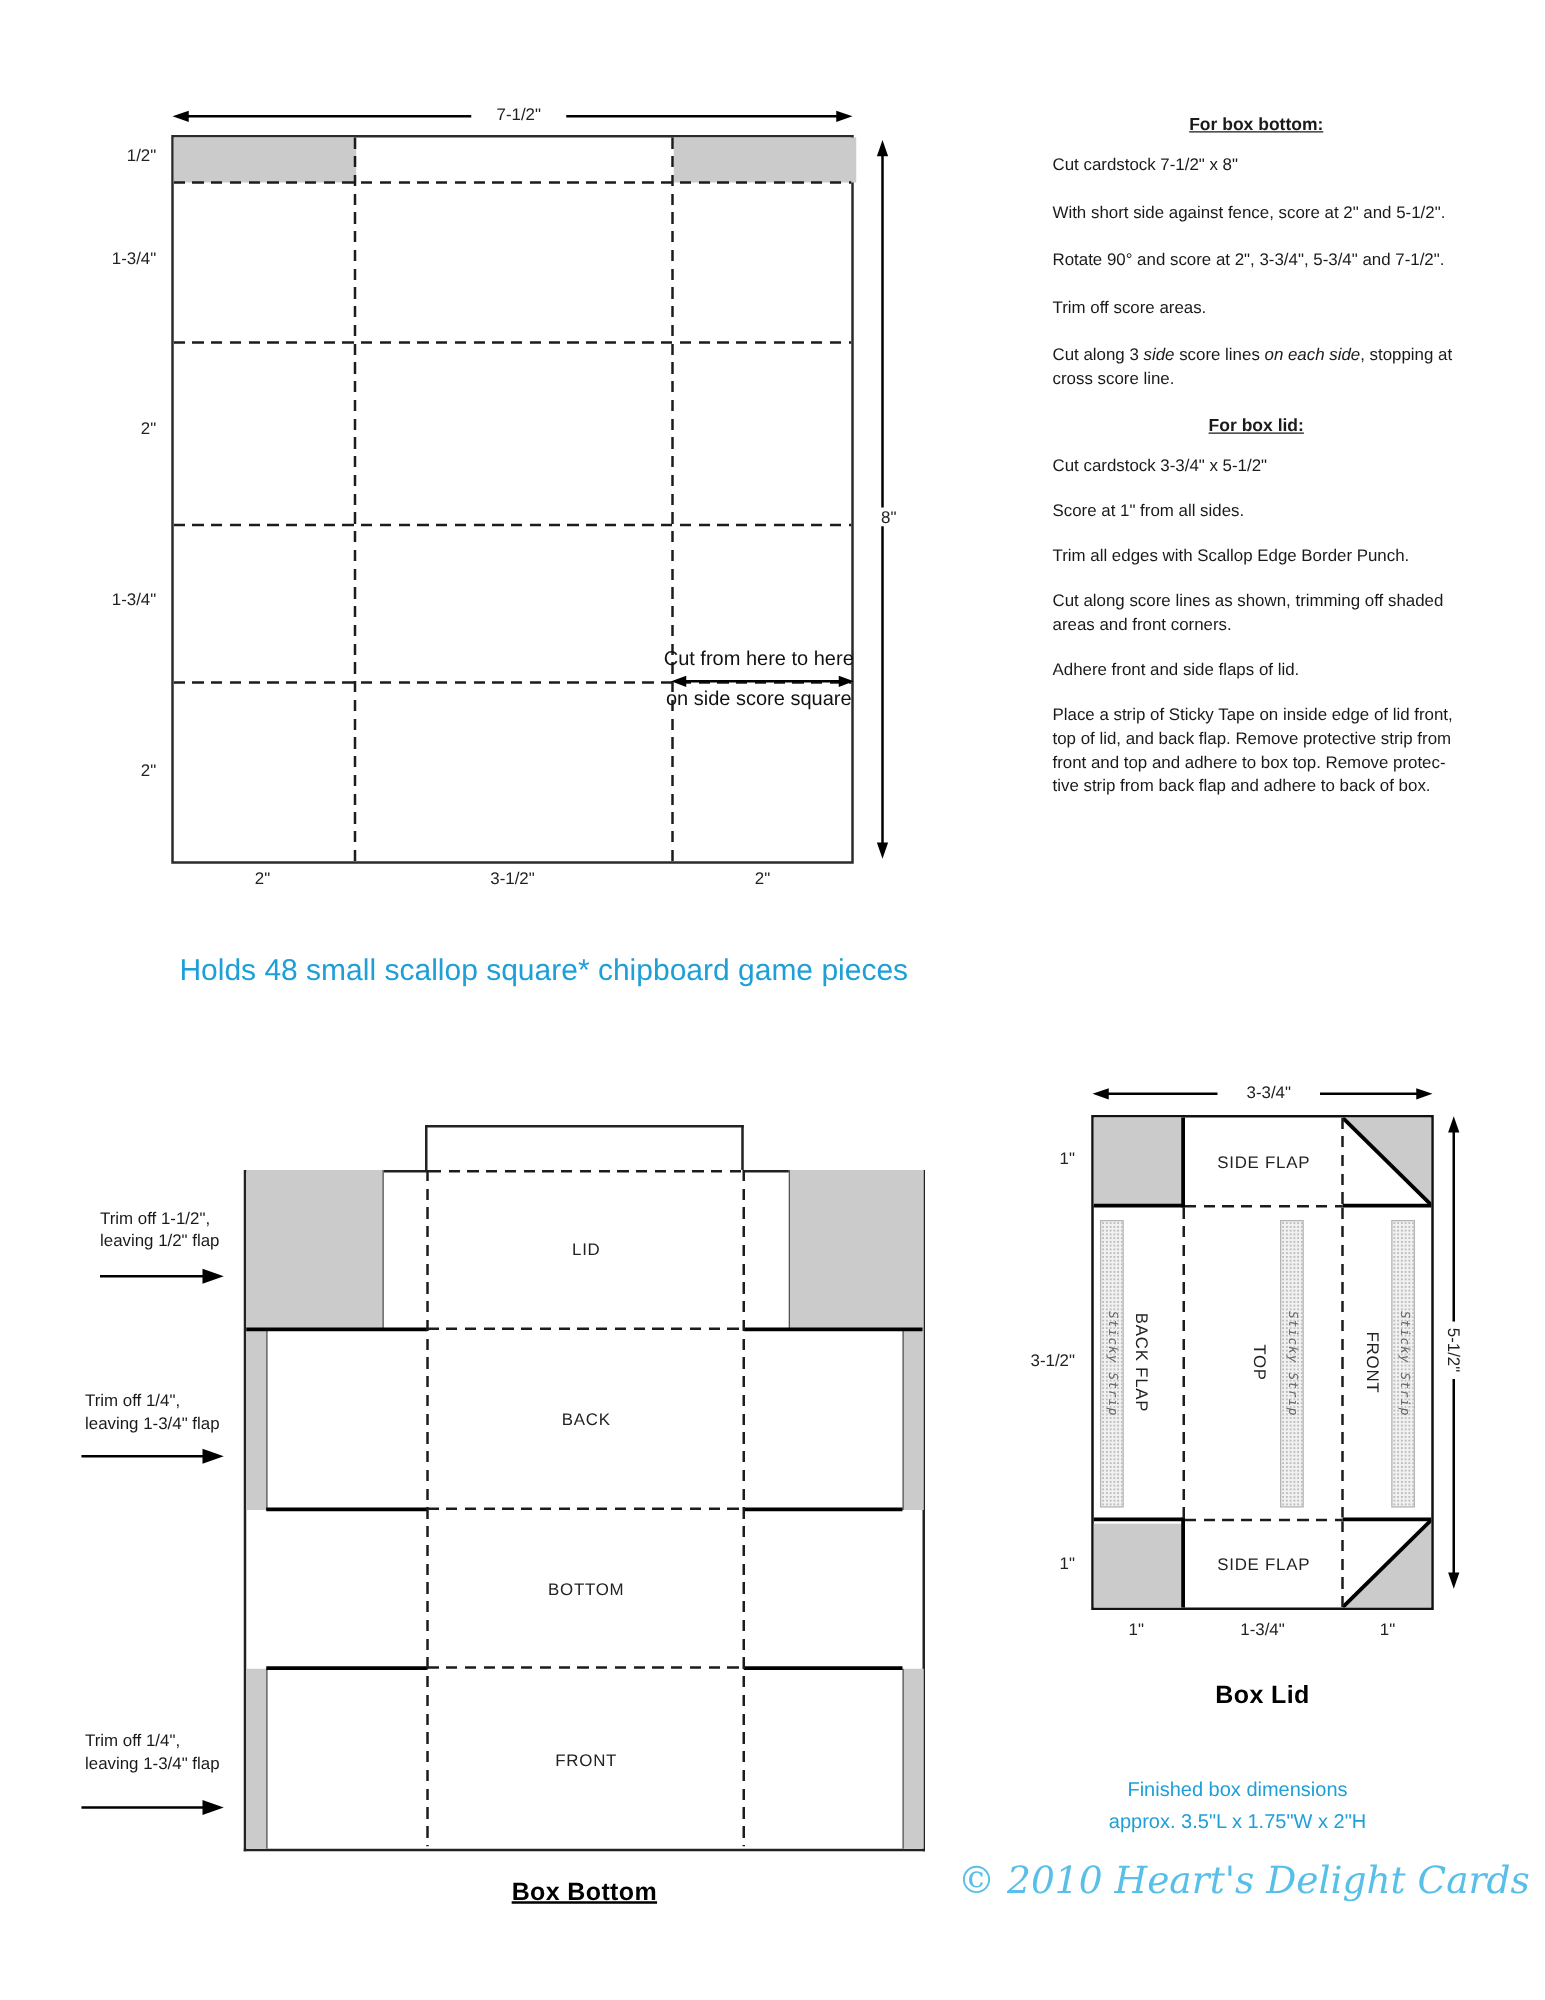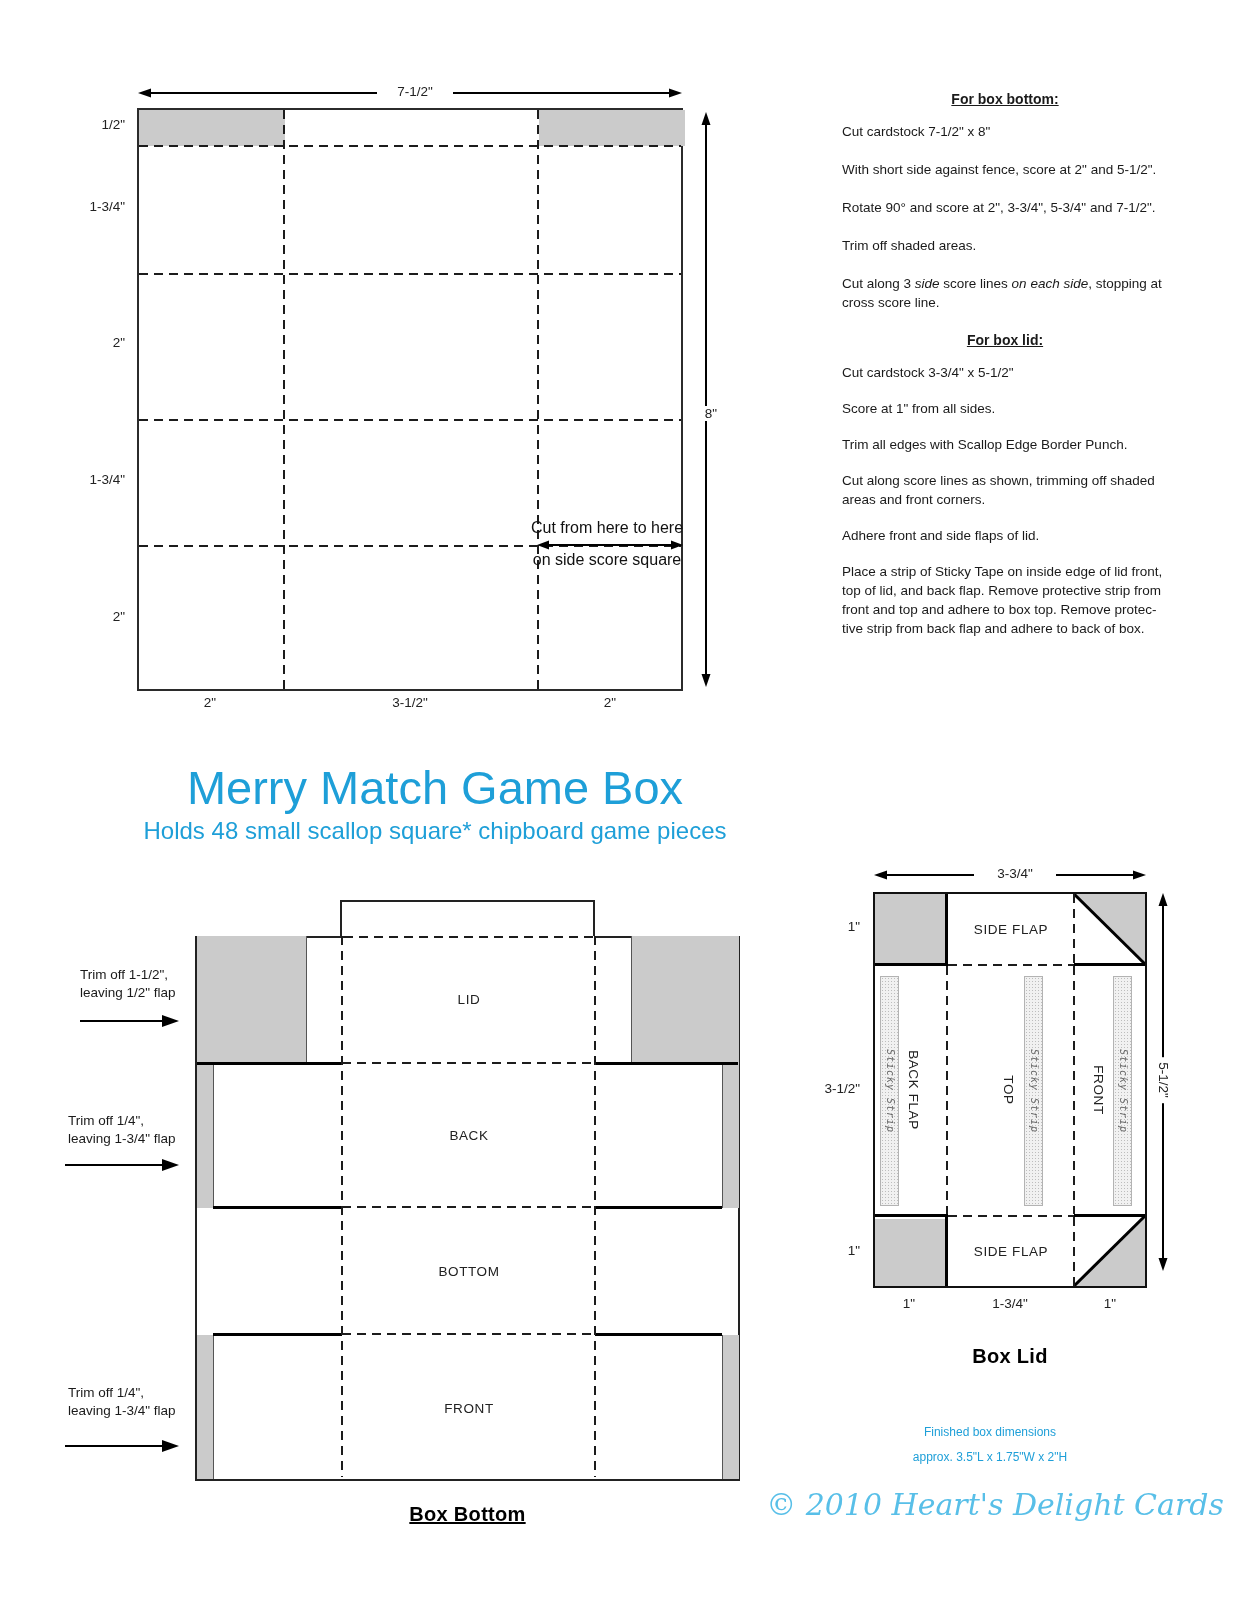--- a/index.html
+++ b/index.html
@@ -25,21 +25,21 @@
   .ins .hd2{margin-top:12px;}
   .ins .para{margin-bottom:19px;}
   .ins .para2{margin-bottom:17px;}
   .ins .line{white-space:nowrap;}
   .it{font-style:italic;}
   .ann{font-size:13.5px;line-height:18px;color:#1a1a1a;white-space:nowrap;}
   .caption{font-weight:bold;font-size:20px;color:#000;text-align:center;letter-spacing:.3px;}
   .blue-title{font-size:47px;line-height:54px;font-weight:400;}
   .blue-sub{font-size:24px;line-height:24px;margin-top:4px;}
   .blue-note{font-size:16px;line-height:19px;margin-top:3px;}
-  .finished{font-size:12px;line-height:25px;text-align:center;}
+  .finished{font-size:16px;line-height:25px;text-align:center;}
   .script{font-family:"DejaVu Serif",serif;font-style:italic;font-size:30px;text-align:center;}
   .cutnote{font-size:16px;line-height:13px;text-align:center;color:#111;}
   svg{display:block;}
 </style>
 </head>
 <body>
 
 <div class="abs" style="left:137px;top:108px;width:546px;height:583px;border:2px solid #2b2b2b;box-sizing:border-box;">
   <div class="abs gray" style="left:0;top:0;width:146px;height:36px;"></div>
   <div class="abs gray" style="left:400px;top:0;width:146px;height:36px;"></div>
@@ -88,21 +88,21 @@
   <div class="para">
     <div class="line">Cut cardstock 7-1/2" x 8"</div>
   </div>
   <div class="para">
     <div class="line">With short side against fence, score at 2" and 5-1/2".</div>
   </div>
   <div class="para">
     <div class="line">Rotate 90° and score at 2", 3-3/4", 5-3/4" and 7-1/2".</div>
   </div>
   <div class="para">
-    <div class="line">Trim off shaded areas.</div>
+    <div class="line">Trim off score areas.</div>
   </div>
   <div class="para">
     <div class="line"><span>Cut along 3 </span><span class="it">side</span><span> score lines </span><span class="it">on each side</span><span>, stopping at</span></div>
     <div class="line">cross score line.</div>
   </div>
 
   <div class="hd hd2">For box lid:</div>
   <div class="para2">
     <div class="line">Cut cardstock 3-3/4" x 5-1/2"</div>
   </div>
@@ -121,21 +121,20 @@
   </div>
   <div class="para2">
     <div class="line">Place a strip of Sticky Tape on inside edge of lid front,</div>
     <div class="line">top of lid, and back flap.  Remove protective strip from</div>
     <div class="line">front and top and adhere to box top.  Remove protec-</div>
     <div class="line">tive strip from back flap and adhere to back of box.</div>
   </div>
 </div>
 
 <div class="abs" style="left:15px;top:761px;width:840px;text-align:center;color:#1e9fd8;">
-  <div class="blue-title">Merry Match Game Box</div>
   <div class="blue-sub">Holds 48 small scallop square* chipboard game pieces</div>
 </div>
 
 <div class="abs" style="left:340px;top:900px;width:255px;height:36px;border:2px solid #222;border-bottom:none;box-sizing:border-box;"></div>
 
 <div class="abs" style="left:195px;top:936px;width:545px;height:545px;border:2px solid #222;border-top:none;box-sizing:border-box;">
 
   <div class="abs" style="left:0;top:0;width:147px;height:2px;background:#222;"></div>
   <div class="abs dash-h" style="left:147px;top:0;width:253px;"></div>
   <div class="abs" style="left:398px;top:0;width:145px;height:2px;background:#222;"></div>

